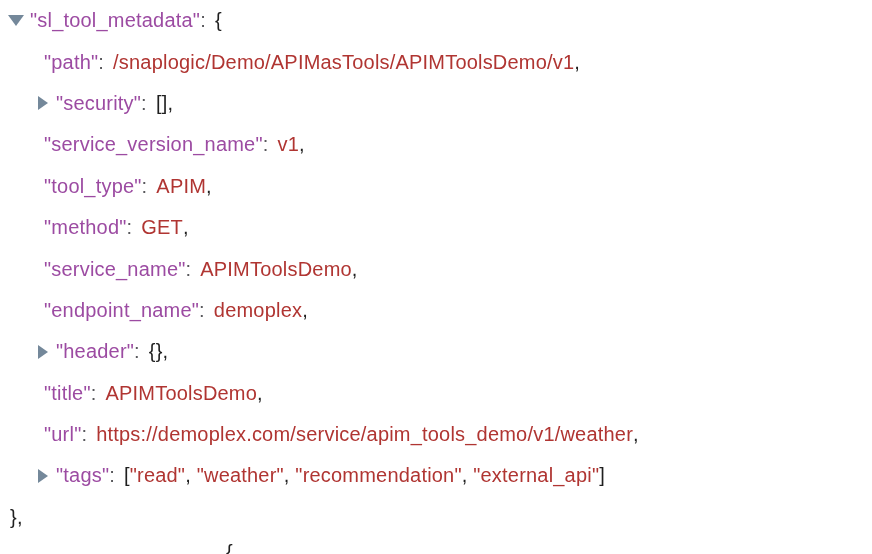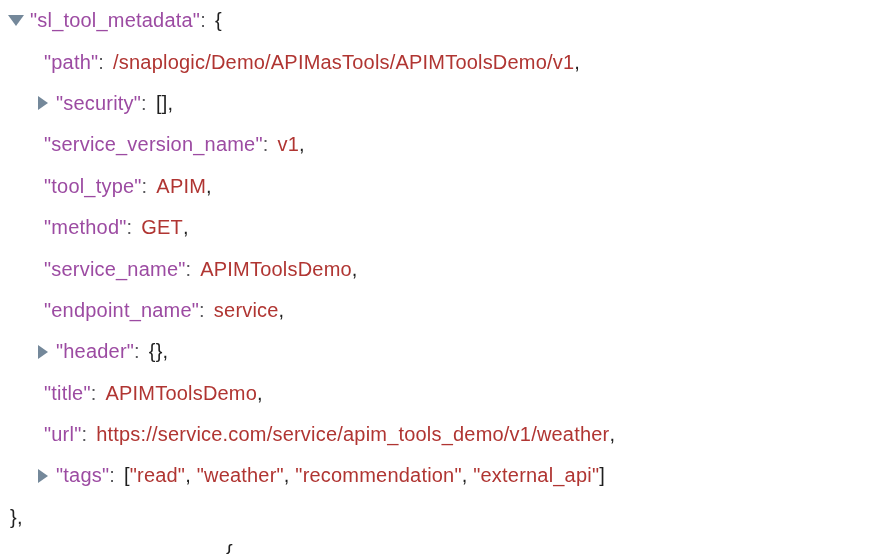--- a/index.html
+++ b/index.html
@@ -56,20 +56,20 @@
 <body>
 
 <div id="viewer" class="json-viewer">
     <div class="row level0 has-toggle"><span class="tri-down"></span><span class="k">"sl_tool_metadata"</span><span class="colon">:</span><span class="p">{</span></div>
     <div class="row level1"><span class="k">"path"</span><span class="colon">:</span><span class="v">/snaplogic/Demo/APIMasTools/APIMToolsDemo/v1</span><span class="p">,</span></div>
     <div class="row level1 has-toggle"><span class="tri-right"></span><span class="k">"security"</span><span class="colon">:</span><span class="p">[]</span><span class="p">,</span></div>
     <div class="row level1"><span class="k">"service_version_name"</span><span class="colon">:</span><span class="v">v1</span><span class="p">,</span></div>
     <div class="row level1"><span class="k">"tool_type"</span><span class="colon">:</span><span class="v">APIM</span><span class="p">,</span></div>
     <div class="row level1"><span class="k">"method"</span><span class="colon">:</span><span class="v">GET</span><span class="p">,</span></div>
     <div class="row level1"><span class="k">"service_name"</span><span class="colon">:</span><span class="v">APIMToolsDemo</span><span class="p">,</span></div>
-    <div class="row level1"><span class="k">"endpoint_name"</span><span class="colon">:</span><span class="v">service</span><span class="p">,</span></div>
+    <div class="row level1"><span class="k">"endpoint_name"</span><span class="colon">:</span><span class="v">demoplex</span><span class="p">,</span></div>
     <div class="row level1 has-toggle"><span class="tri-right"></span><span class="k">"header"</span><span class="colon">:</span><span class="p">{}</span><span class="p">,</span></div>
     <div class="row level1"><span class="k">"title"</span><span class="colon">:</span><span class="v">APIMToolsDemo</span><span class="p">,</span></div>
-    <div class="row level1"><span class="k">"url"</span><span class="colon">:</span><span class="v">https://service.com/service/apim_tools_demo/v1/weather</span><span class="p">,</span></div>
+    <div class="row level1"><span class="k">"url"</span><span class="colon">:</span><span class="v">https://demoplex.com/service/apim_tools_demo/v1/weather</span><span class="p">,</span></div>
     <div class="row level1 has-toggle"><span class="tri-right"></span><span class="k">"tags"</span><span class="colon">:</span><span class="p">[</span><span class="v">"read"</span><span class="p">, </span><span class="v">"weather"</span><span class="p">, </span><span class="v">"recommendation"</span><span class="p">, </span><span class="v">"external_api"</span><span class="p">]</span></div>
     <div class="row level0 close-row"><span class="p">},</span></div>
     <span class="partial-brace">{</span>
   </div>
 
 </body></html>

